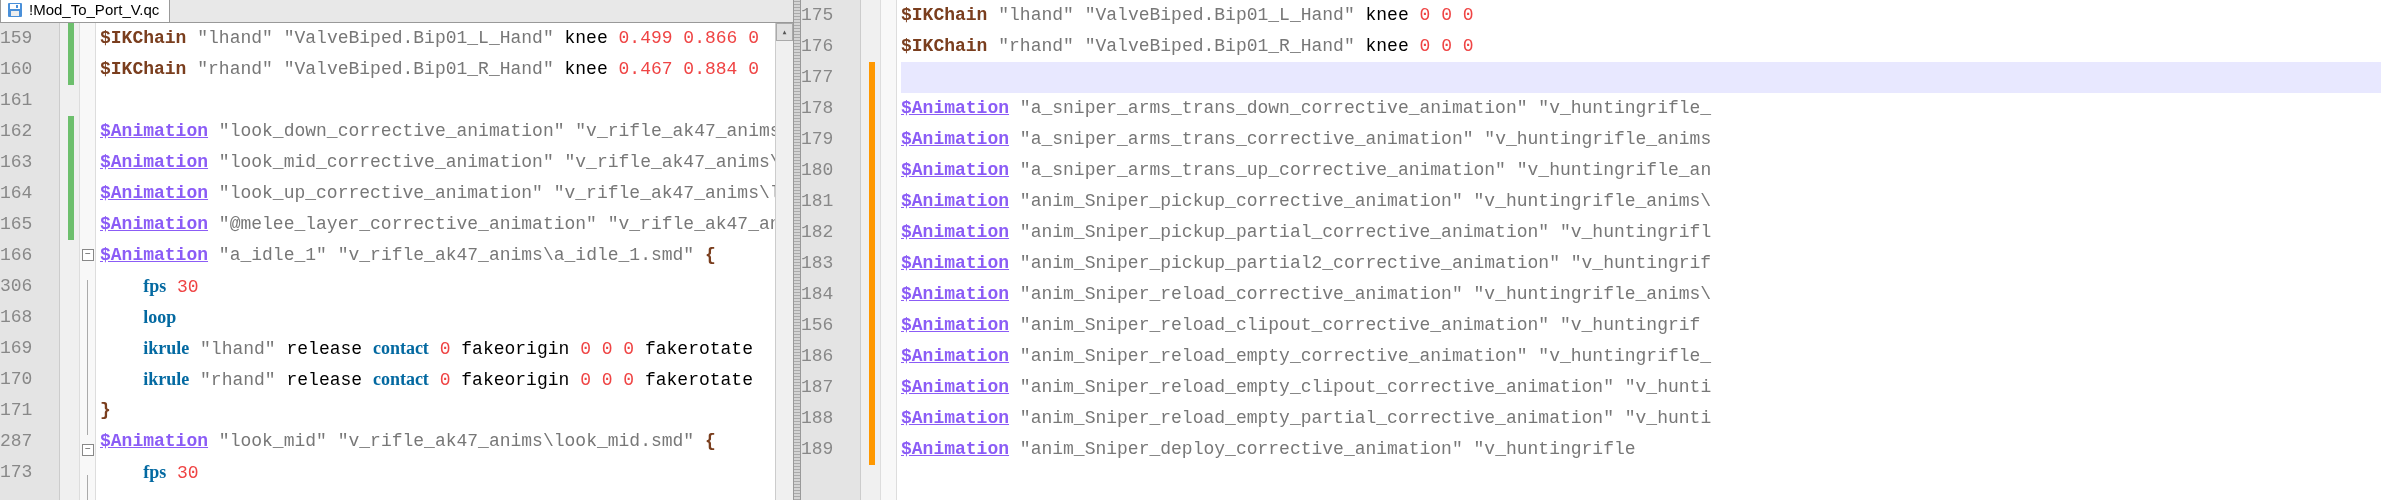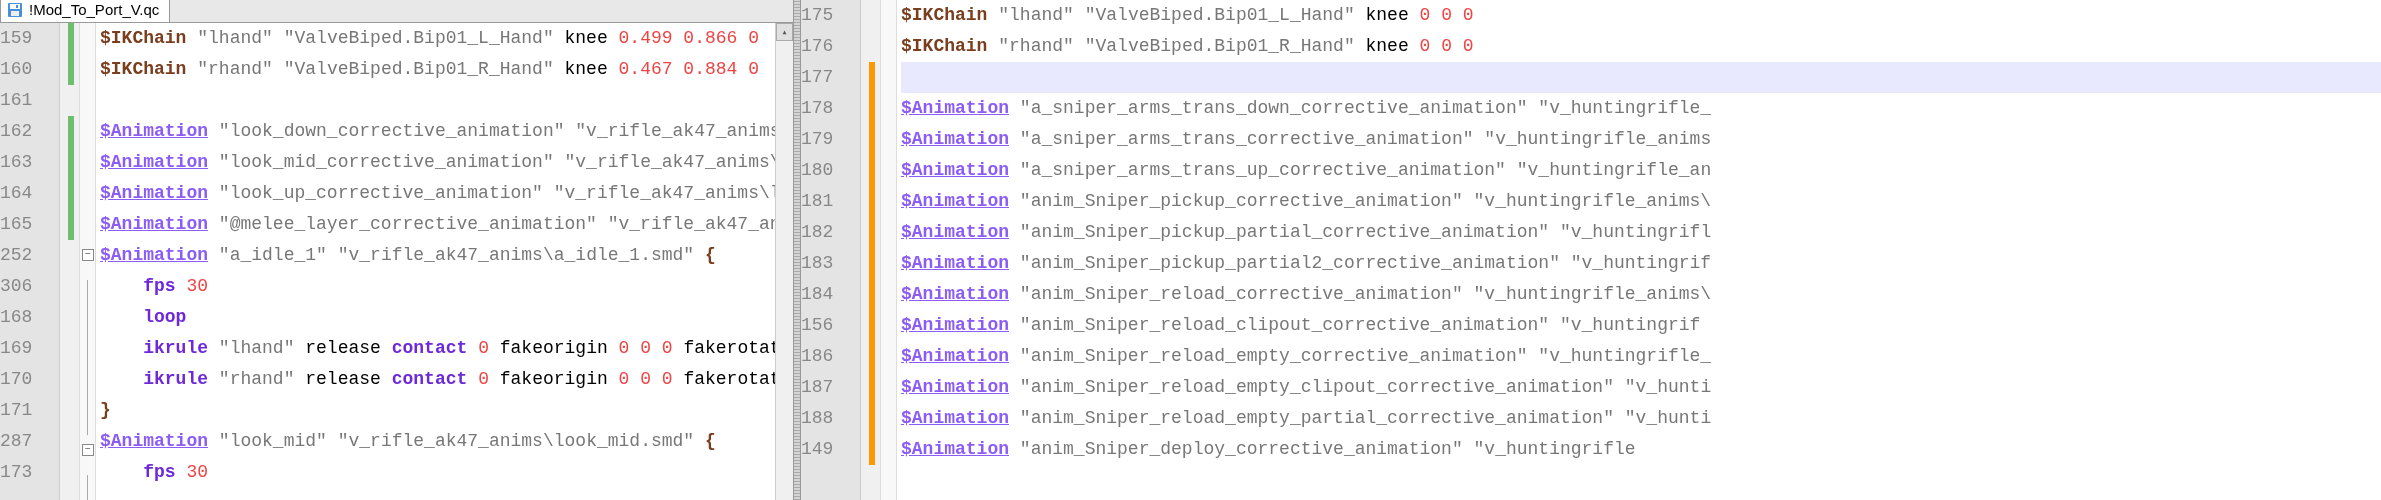--- a/index.html
+++ b/index.html
@@ -130,21 +130,21 @@
       white-space: pre;
       line-height: 31px;
       font-size: 18px;
       overflow: hidden;
       padding-left: 4px;
     }
     .kw { color: #7a3e1e; font-weight: bold; }
     .anim { color: #8b5cf6; font-weight: bold; text-decoration: underline; }
     .str { color: #777; }
     .num { color: #ef4444; }
-    .cmd { color: #6d28d9; font-weight: bold; }
+    .cmd { color: #0369a1; font-weight: bold; font-family: Liberation Serif, serif; }
     .brace { color: #7a3e1e; font-weight: bold; }
     .line { height: 31px; overflow: hidden; }
     .scrollbar-v {
       width: 18px;
       background: #f0f0f0;
       border-left: 1px solid #ccc;
     }
     .scroll-arrow {
       height: 18px;
       background: #e0e0e0;
@@ -178,21 +178,21 @@
   </div>
   <div class="editor-wrap">
     <div class="gutter" id="gutter-left">
         <div class="line">159</div>
         <div class="line">160</div>
         <div class="line">161</div>
         <div class="line">162</div>
         <div class="line">163</div>
         <div class="line">164</div>
         <div class="line">165</div>
-        <div class="line">252</div>
+        <div class="line">166</div>
         <div class="line">306</div>
         <div class="line">168</div>
         <div class="line">169</div>
         <div class="line">170</div>
         <div class="line">171</div>
         <div class="line">287</div>
         <div class="line">173</div>
       </div>
     <div class="marker-col" id="markers-left">
         <div class="marker">
@@ -275,21 +275,21 @@
         <div class="line">179</div>
         <div class="line">180</div>
         <div class="line">181</div>
         <div class="line">182</div>
         <div class="line">183</div>
         <div class="line">184</div>
         <div class="line">156</div>
         <div class="line">186</div>
         <div class="line">187</div>
         <div class="line">188</div>
-        <div class="line">149</div>
+        <div class="line">189</div>
       </div>
     <div class="marker-col" id="markers-right">
         <div class="marker"></div>
         <div class="marker"></div>
         <div class="marker">
           <div class="marker-orange"></div>
         </div>
         <div class="marker">
           <div class="marker-orange"></div>
         </div>

